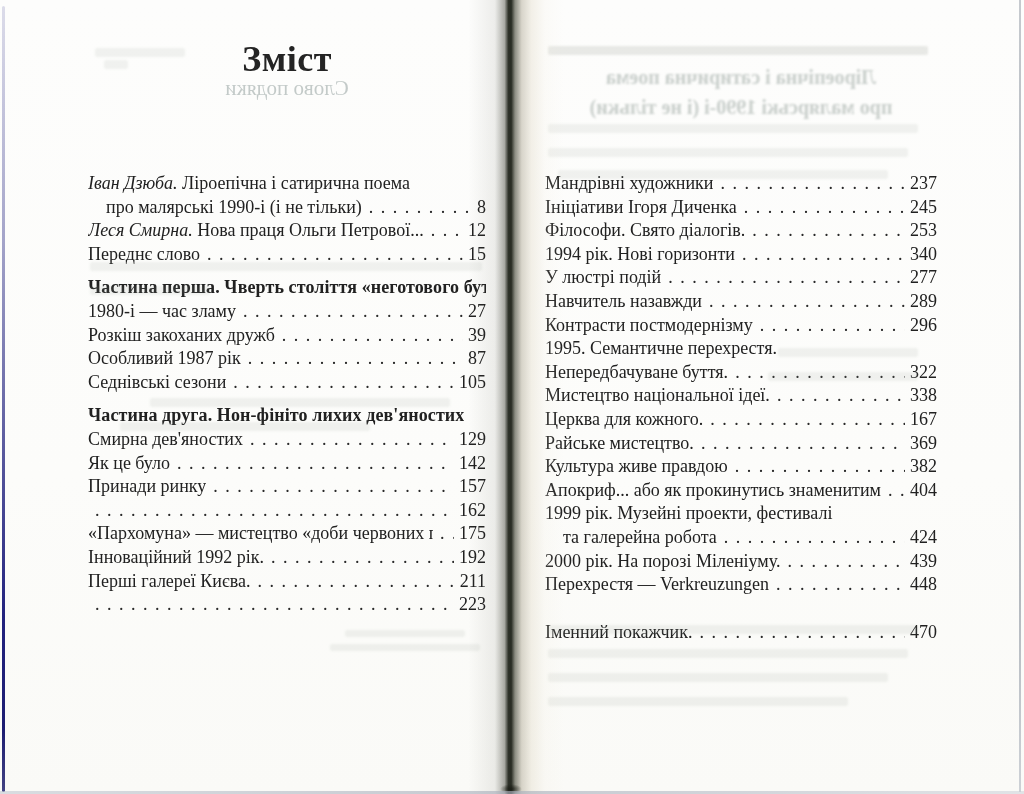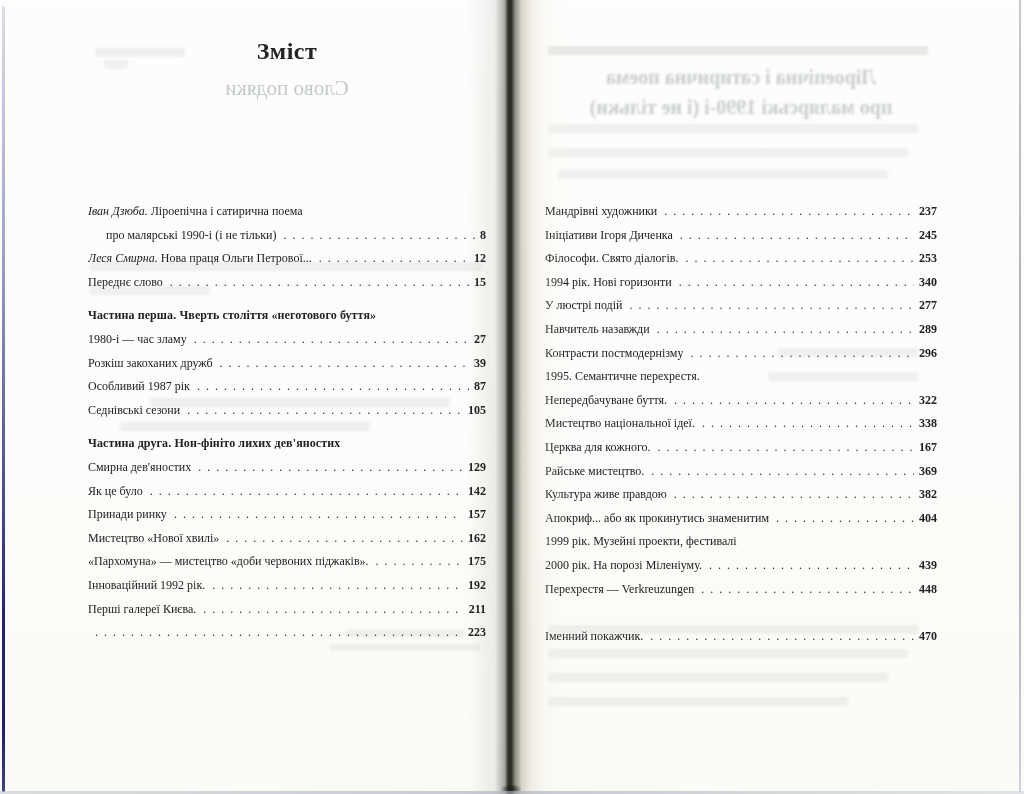--- a/index.html
+++ b/index.html
@@ -48,40 +48,40 @@
     background:radial-gradient(ellipse at center,rgba(25,28,20,.85),rgba(25,28,20,0) 70%);
   }
 
   
   .page{position:absolute;top:0;bottom:0;}
   .left-page{left:0;width:500px;}
   .right-page{left:528px;width:492px;}
 
   .toc-title{
     position:absolute;left:88px;width:398px;top:38px;margin:0;
-    font-size:24px;font-weight:bold;letter-spacing:.5px;text-align:center;
+    font-size:36px;font-weight:bold;letter-spacing:.5px;text-align:center;
     color:#242424;
   }
-  .entries{position:absolute;font-size:12px;line-height:23.6px;color:#212121;margin-top:28px;}
+  .entries{position:absolute;font-size:18px;line-height:23.6px;color:#212121;}
   .entries.left{left:88px;top:172px;width:398px;}
   .entries.right{left:17px;top:172px;width:392px;} 
 
   .toc-row{display:flex;align-items:baseline;white-space:nowrap;}
   .toc-row.bold{font-weight:bold;letter-spacing:.1px;}
   .toc-row.indent{padding-left:18px;}
   .toc-row.gap{margin-top:10px;}
   .toc-row.big-gap{margin-top:24px;}
   .entry-text{flex:0 1 auto;overflow:hidden;}
   .entry-text .prefix{font-style:italic;}
   .leader{flex:1 1 0;overflow:hidden;margin:0 5px 0 7px;min-width:14px;}
   .leader::after{
     content:". . . . . . . . . . . . . . . . . . . . . . . . . . . . . . . . . . . . . . . . . . . . . . . . . . . .";
     letter-spacing:1.5px;color:#2a2a2a;
   }
-  .page-num{flex:0 0 auto;text-align:right;font-weight:bold;}
+  .page-num{flex:0 0 auto;text-align:right;}
 
   
   .ghost{position:absolute;transform:scaleX(-1);pointer-events:none;}
   .ghost-left-heading{
     left:88px;width:398px;top:76px;text-align:center;
     font-size:21px;color:rgba(148,160,158,.55);filter:blur(.7px);
   }
   .ghost-right-heading{
     left:17px;width:392px;top:62px;text-align:center;font-weight:bold;
     font-size:20px;line-height:30px;color:rgba(150,162,155,.5);filter:blur(.8px);
@@ -152,21 +152,20 @@
           <span class="entry-text">Як це було</span>
           <span class="leader"></span>
           <span class="page-num">142</span>
         </div>
         <div class="toc-row">
           <span class="entry-text">Принади ринку</span>
           <span class="leader"></span>
           <span class="page-num">157</span>
         </div>
         <div class="toc-row">
-          <span class="entry-text">Мистецтво «Нової хвилі»</span>
           <span class="leader"></span>
           <span class="page-num">162</span>
         </div>
         <div class="toc-row">
           <span class="entry-text">«Пархомуна» — мистецтво «доби червоних піджаків».</span>
           <span class="leader"></span>
           <span class="page-num">175</span>
         </div>
         <div class="toc-row">
           <span class="entry-text">Інноваційний 1992 рік.</span>
@@ -263,20 +262,25 @@
           <span class="leader"></span>
           <span class="page-num">382</span>
         </div>
         <div class="toc-row">
           <span class="entry-text">Апокриф... або як прокинутись знаменитим</span>
           <span class="leader"></span>
           <span class="page-num">404</span>
         </div>
         <div class="toc-row">
           <span class="entry-text">1999 рік. Музейні проекти, фестивалі</span>
+        </div>
+        <div class="toc-row indent">
+          <span class="entry-text">та галерейна робота</span>
+          <span class="leader"></span>
+          <span class="page-num">424</span>
         </div>
         <div class="toc-row">
           <span class="entry-text">2000 рік. На порозі Міленіуму.</span>
           <span class="leader"></span>
           <span class="page-num">439</span>
         </div>
         <div class="toc-row">
           <span class="entry-text">Перехрестя — Verkreuzungen</span>
           <span class="leader"></span>
           <span class="page-num">448</span>

